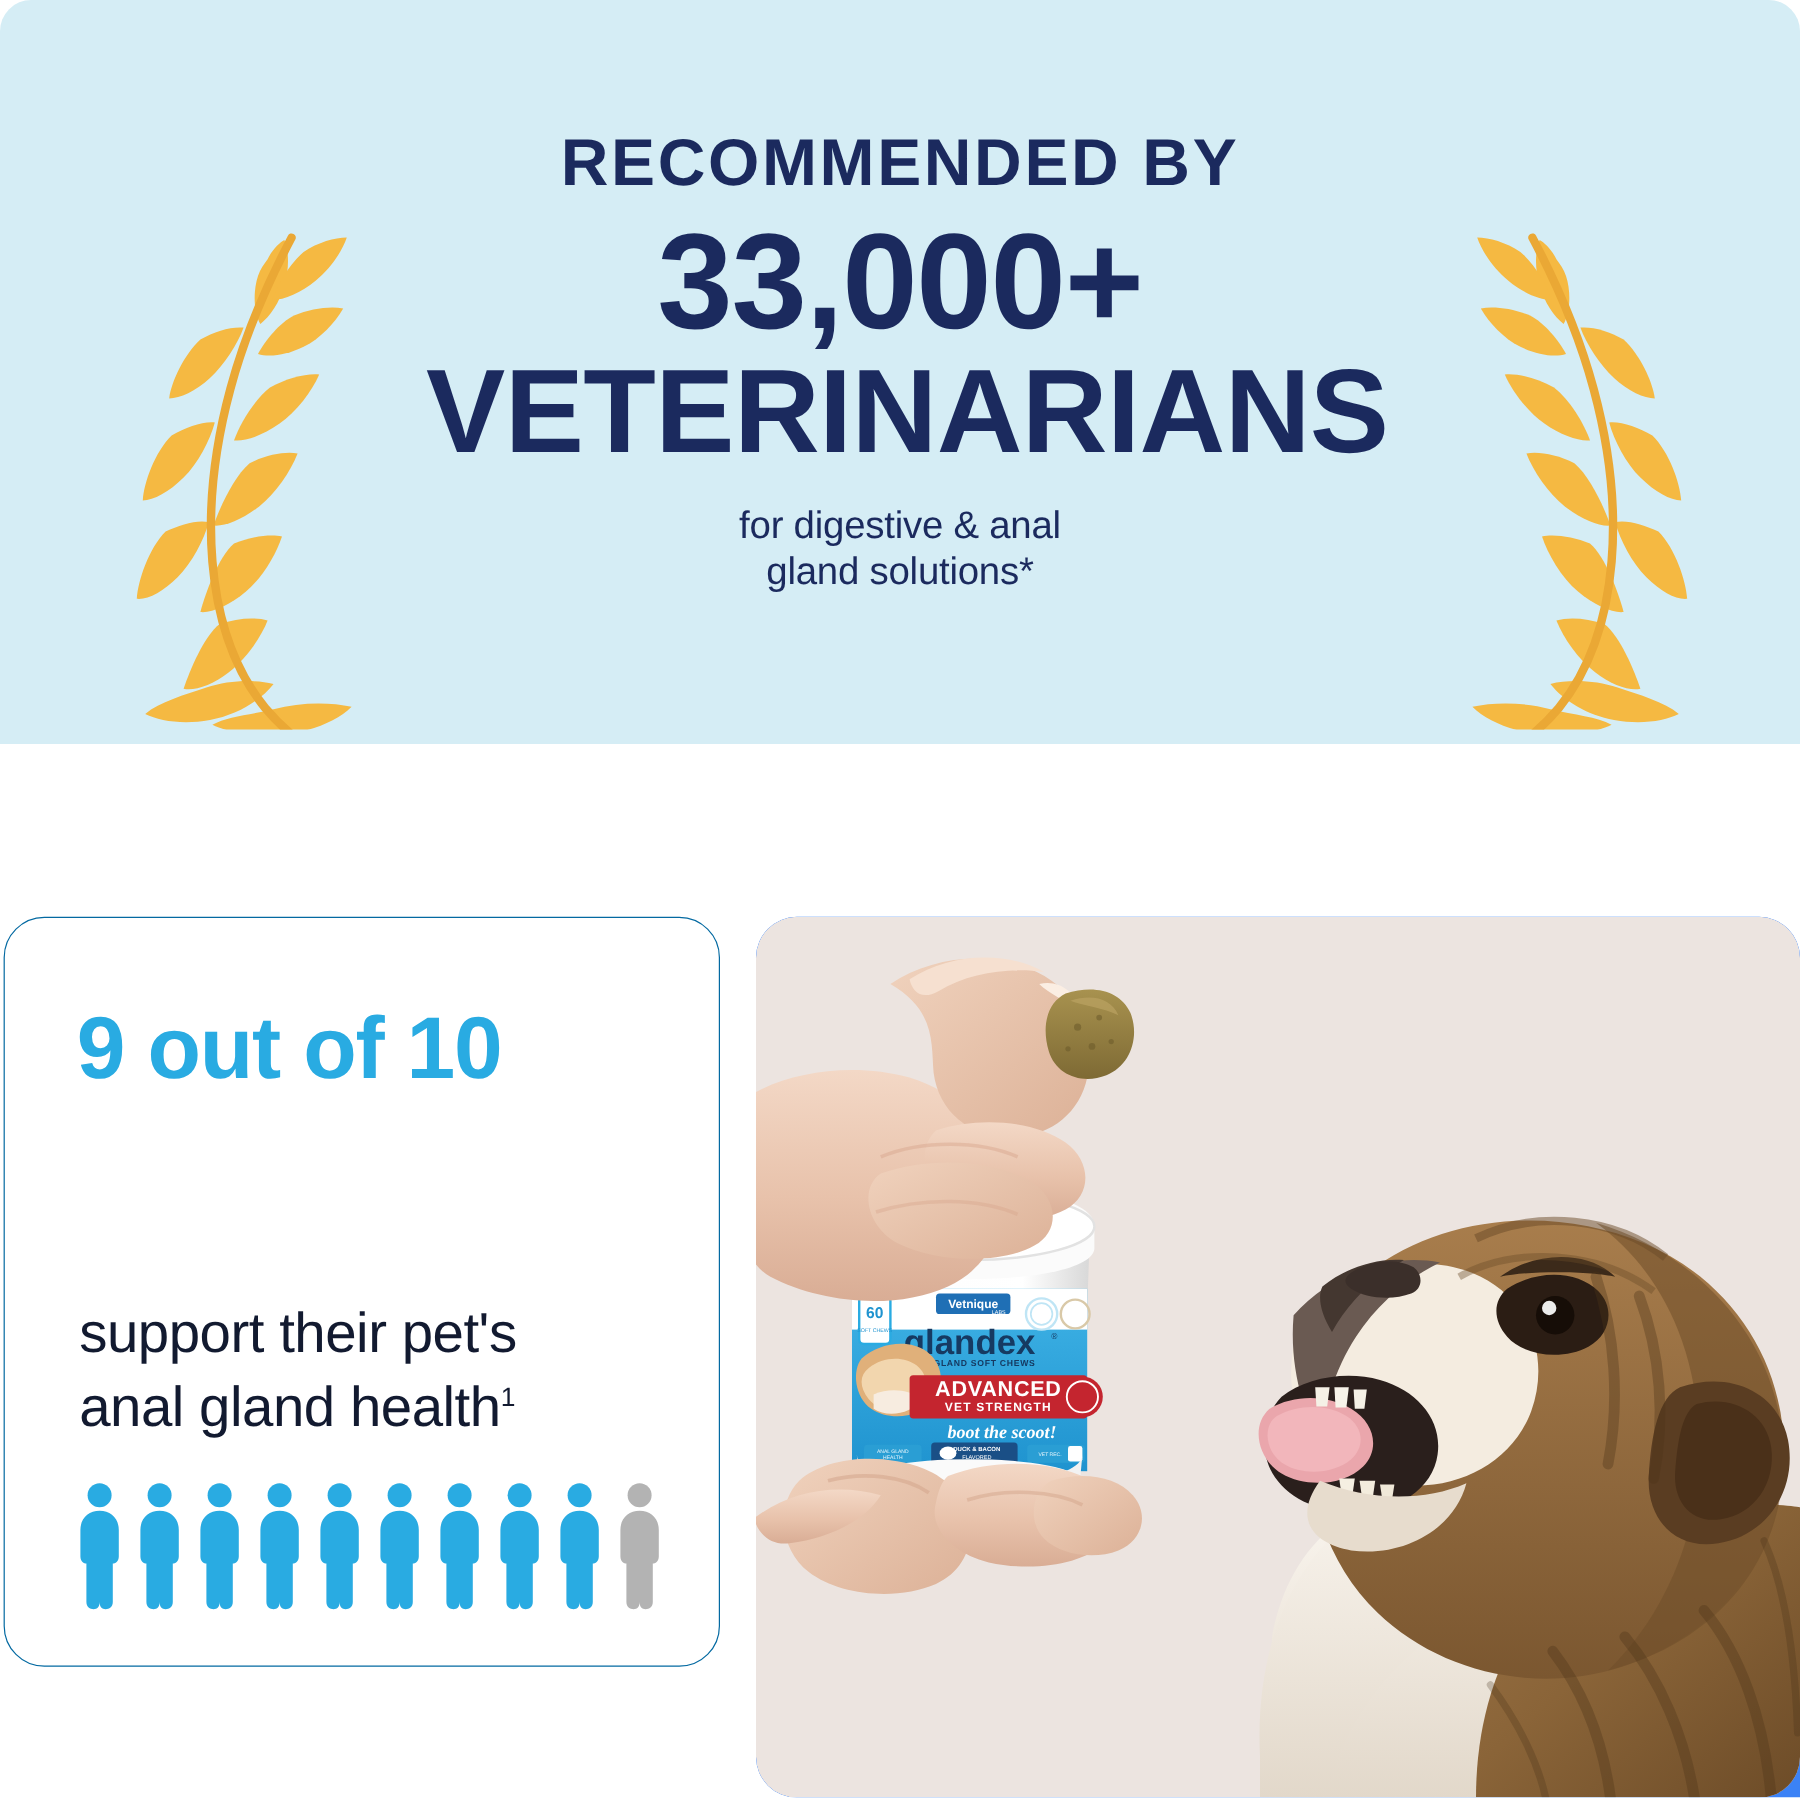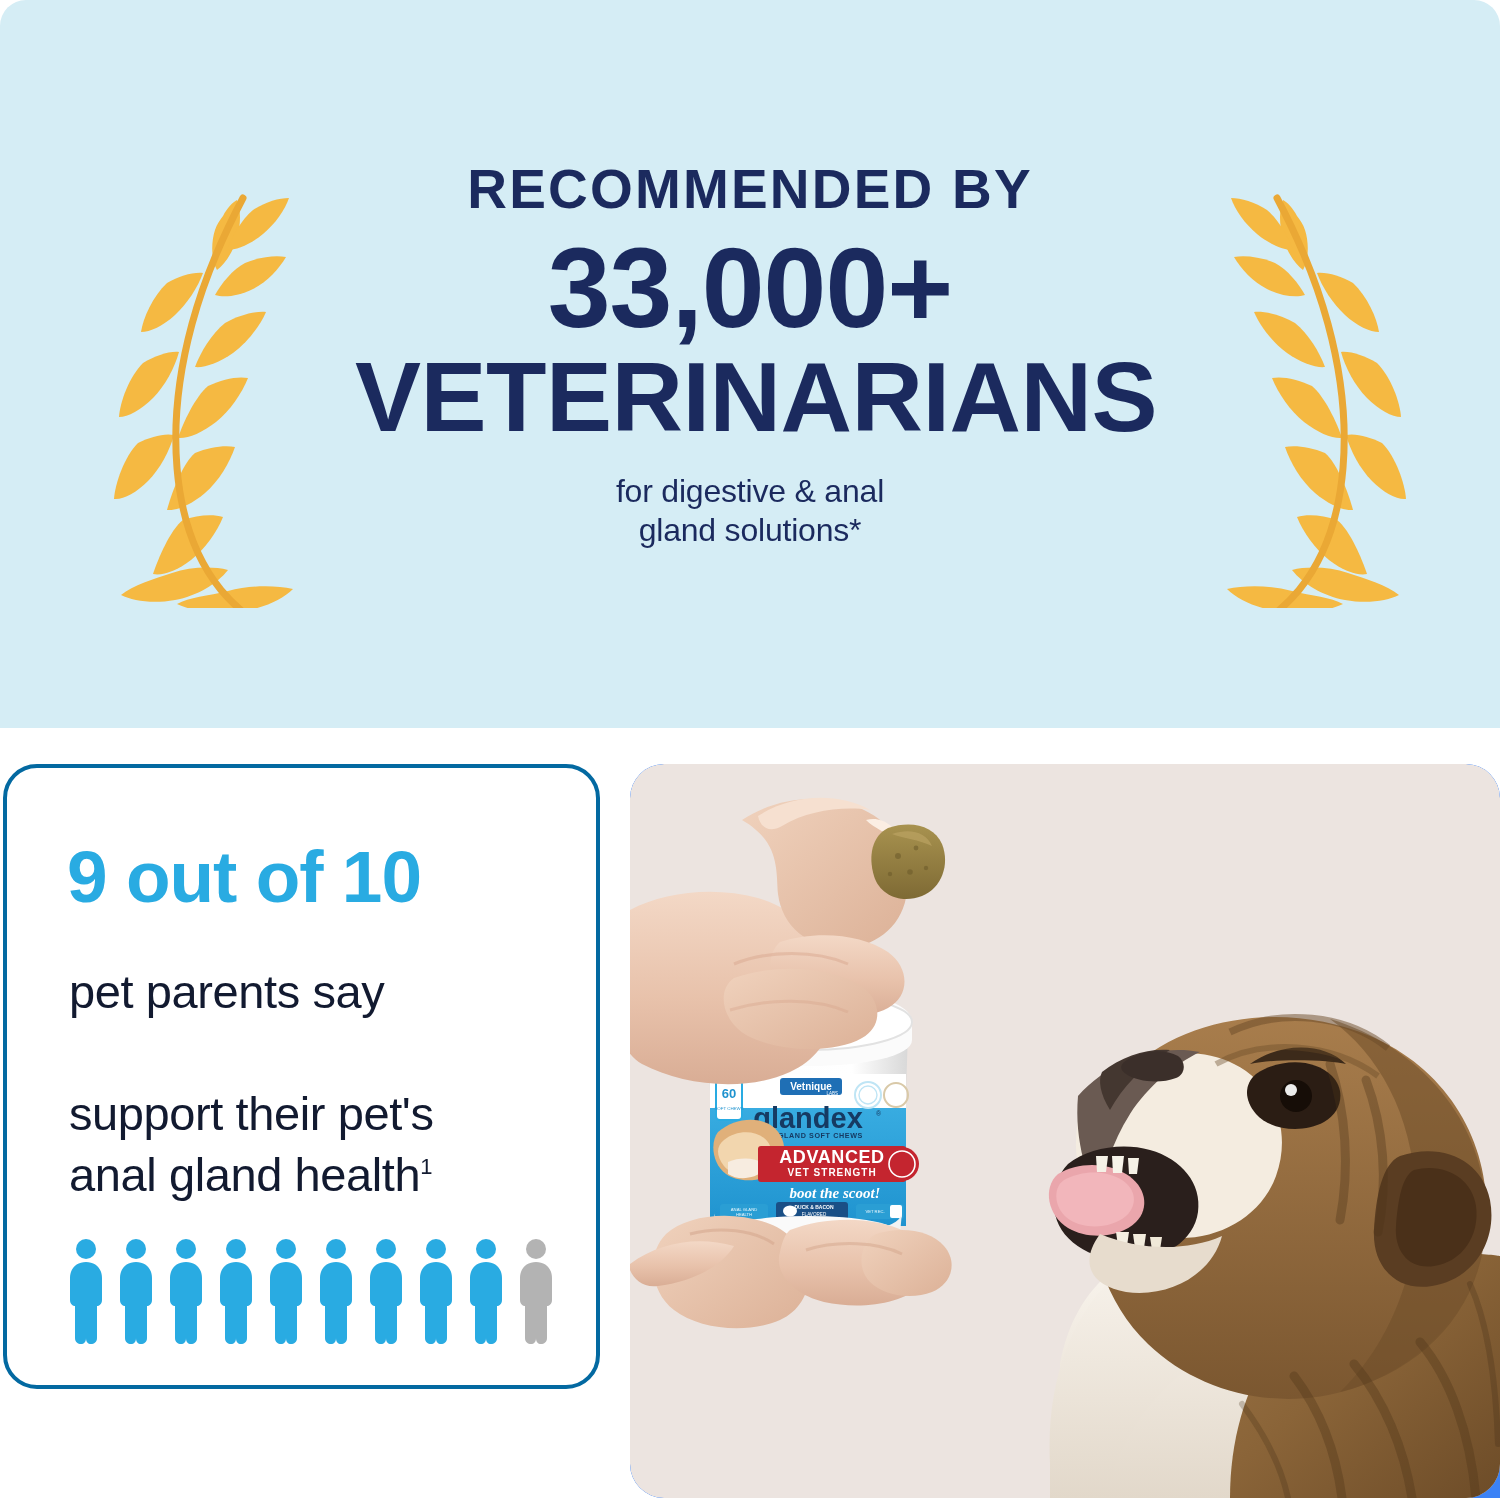--- a/index.html
+++ b/index.html
@@ -6,21 +6,21 @@
   body{
     width:1500px;height:1498px;
     background:#ffffff;
     font-family:"Liberation Sans", sans-serif;
     overflow:hidden;
     position:relative;
   }
 
   
   #top-panel{
-    position:absolute;left:0;top:0;width:1500px;height:728px;
+    position:absolute;left:0;top:0;width:1500px;height:620px;
     background:#d5edf5;
     border-radius:26px 26px 0 0;
     overflow:hidden;
   }
   #top-panel-inner{
     position:absolute;left:0;top:0;right:0;bottom:0;
     display:flex;align-items:center;justify-content:center;
   }
 
   .laurel{position:absolute;top:158px;width:300px;height:450px;}
@@ -52,21 +52,21 @@
   #subline{
     font-size:32px;font-weight:normal;line-height:1.2;
     margin-top:26px;
     letter-spacing:-0.2px;
   }
 
   
   #stat-card{
     position:absolute;left:3px;top:764px;width:597px;height:625px;
     background:#ffffff;
-    border:4px solid #0369a1;
+    border:1px solid #0369a1;
     border-radius:34px;
     box-sizing:border-box;
     overflow:hidden;
   }
   #stat-headline{
     position:absolute;left:60px;top:72px;
     font-size:73px;font-weight:bold;color:#29abe2;
     letter-spacing:-1px;line-height:1;
   }
   #stat-body{
@@ -141,21 +141,21 @@
         <span>for digestive &amp; anal</span><br>
         <span>gland solutions*</span>
       </div>
     </div>
   </div>
 </div>
 
 <div id="stat-card">
   <div id="stat-headline">9 out of 10</div>
   <div id="stat-body">
-    <span>pet parents say</span><br>
+    <br>
     <br>
     <span>support their pet's</span><br>
     <span>anal gland health</span><sup>1</sup>
   </div>
   <div id="people-row">
       <svg class="person" viewBox="0 0 42 108">
         <g fill="#29abe2">
           <circle cx="21" cy="11" r="10"></circle>
           <path d="M21 24 C12 24 5 30 5 40 L5 62 C5 66 8 68 10 68 L10 100 C10 104 13 106 16 106 C19 106 21 104 21 100 L21 76 L21 100 C21 104 23 106 26 106 C29 106 32 104 32 100 L32 68 C34 68 37 66 37 62 L37 40 C37 30 30 24 21 24 Z"></path>
         </g>

